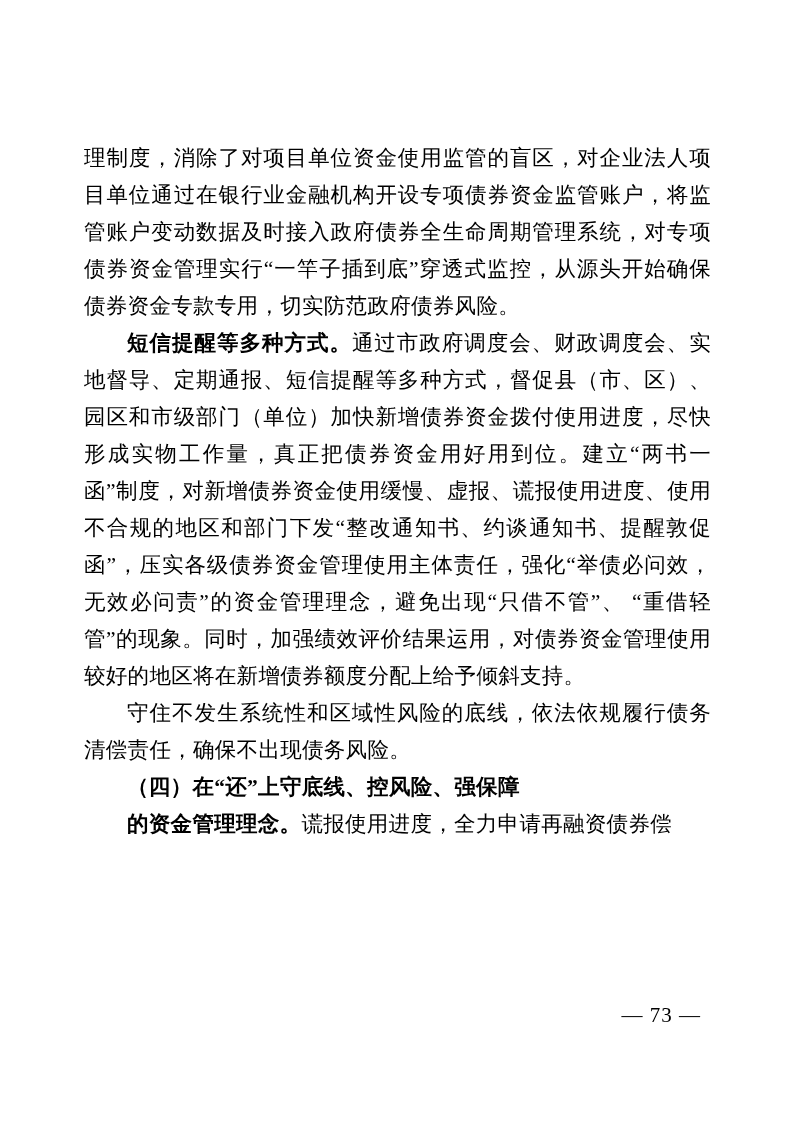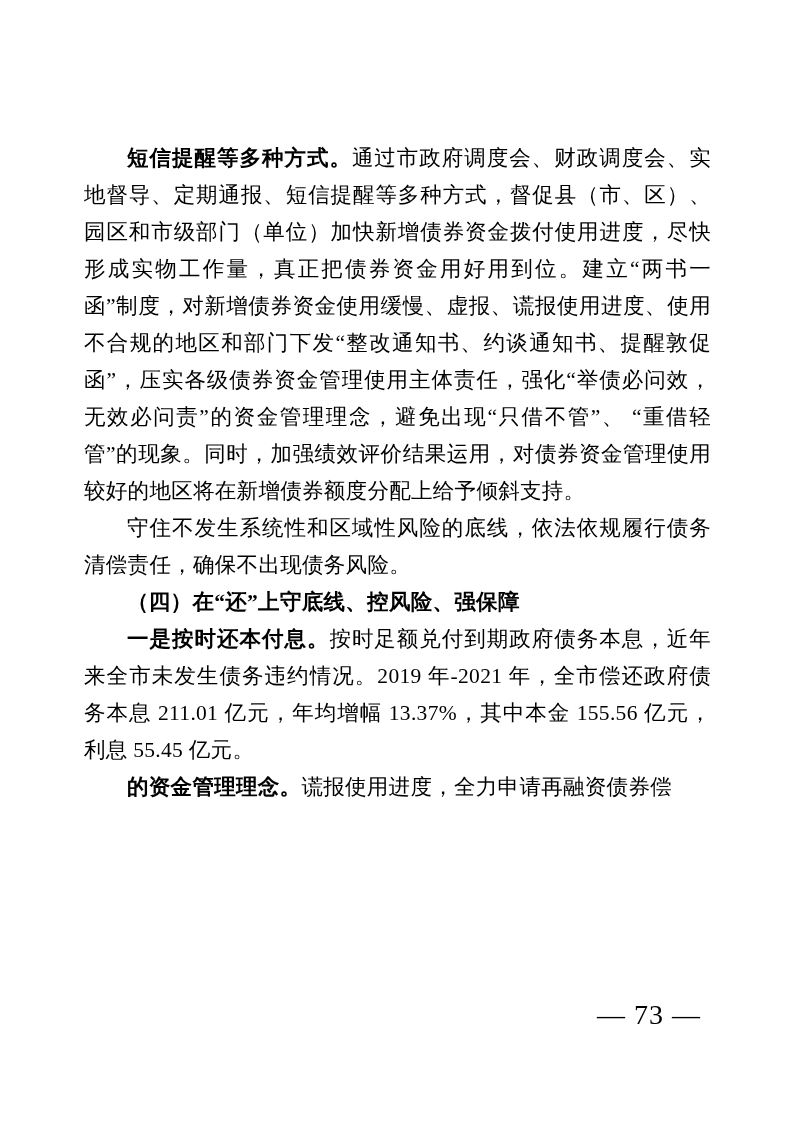--- a/index.html
+++ b/index.html
@@ -34,30 +34,30 @@
   .content p.indent {
     text-indent: 2em;
   }
   .run-bold {
     font-weight: bold;
   }
   .footer {
     position: absolute;
     top: 1000px;
     right: 92px;
-    font-size: 28px;
+    font-size: 21px;
     line-height: 30px;
     letter-spacing: 1px;
   }
 </style>
 </head>
 <body>
 
 <div class="page">
   <div class="content">
+      <p><span>理制度，消除了对项目单位资金使用监管的盲区，对企业法人项目单位通过在银行业金融机构开设专项债券资金监管账户，将监管账户变动数据及时接入政府债券全生命周期管理系统，对专项债券资金管理实行“一竿子插到底”穿透式监控，从源头开始确保债券资金专款专用，切实防范政府债券风险。</span></p>
       <p class="indent"><span class="run-bold">短信提醒等多种方式。</span><span>通过市政府调度会、财政调度会、实地督导、定期通报、短信提醒等多种方式，督促县（市、区）、园区和市级部门（单位）加快新增债券资金拨付使用进度，尽快形成实物工作量，真正把债券资金用好用到位。建立“两书一函”制度，对新增债券资金使用缓慢、虚报、谎报使用进度、使用不合规的地区和部门下发“整改通知书、约谈通知书、提醒敦促函”，压实各级债券资金管理使用主体责任，强化“举债必问效，无效必问责”的资金管理理念，避免出现“只借不管”、 “重借轻管”的现象。同时，加强绩效评价结果运用，对债券资金管理使用较好的地区将在新增债券额度分配上给予倾斜支持。</span></p>
       <p class="indent"><span>守住不发生系统性和区域性风险的底线，依法依规履行债务清偿责任，确保不出现债务风险。</span></p>
       <p class="indent"><span class="run-bold">（四）在“还”上守底线、控风险、强保障</span></p>
-      <p class="indent"><span class="run-bold">一是按时还本付息。</span><span>按时足额兑付到期政府债务本息，近年来全市未发生债务违约情况。2019 年-2021 年，全市偿还政府债务本息 211.01 亿元，年均增幅 13.37%，其中本金 155.56 亿元，利息 55.45 亿元。</span></p>
       <p class="indent"><span class="run-bold">的资金管理理念。</span><span>谎报使用进度，全力申请再融资债券偿</span></p>
     </div>
   <div class="footer">— 73 —</div>
 </div>
 
 </body></html>

